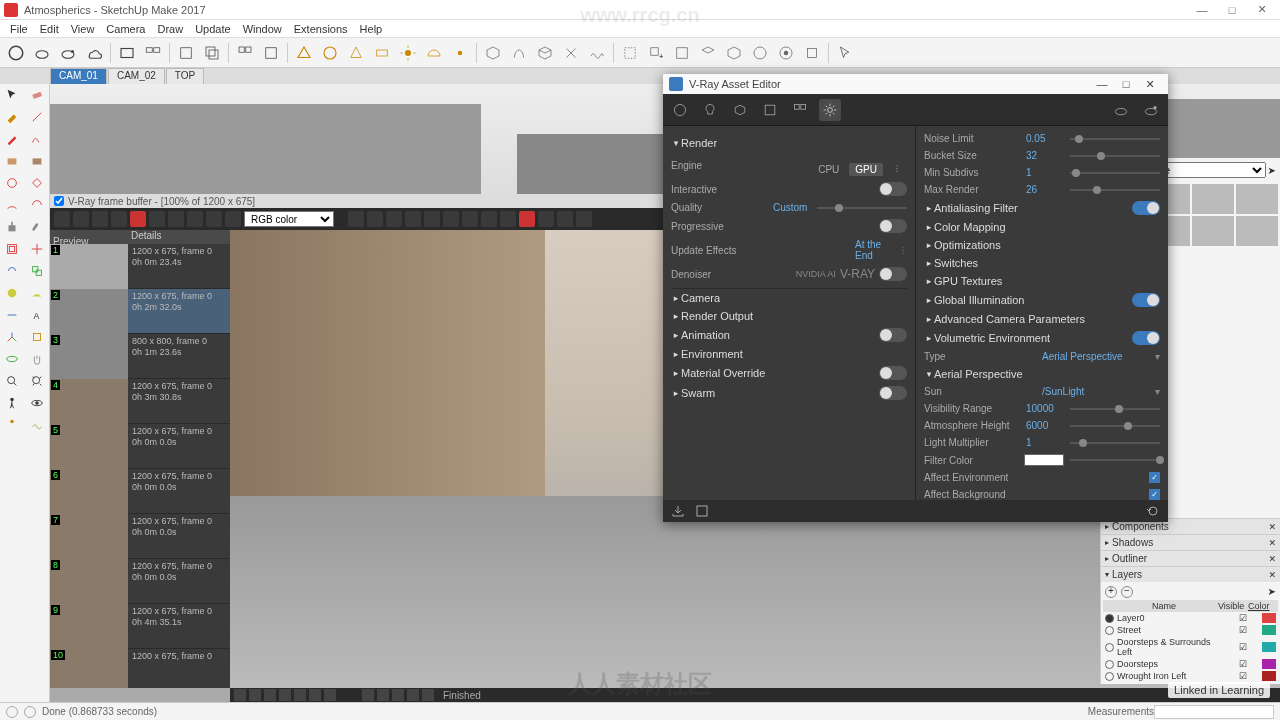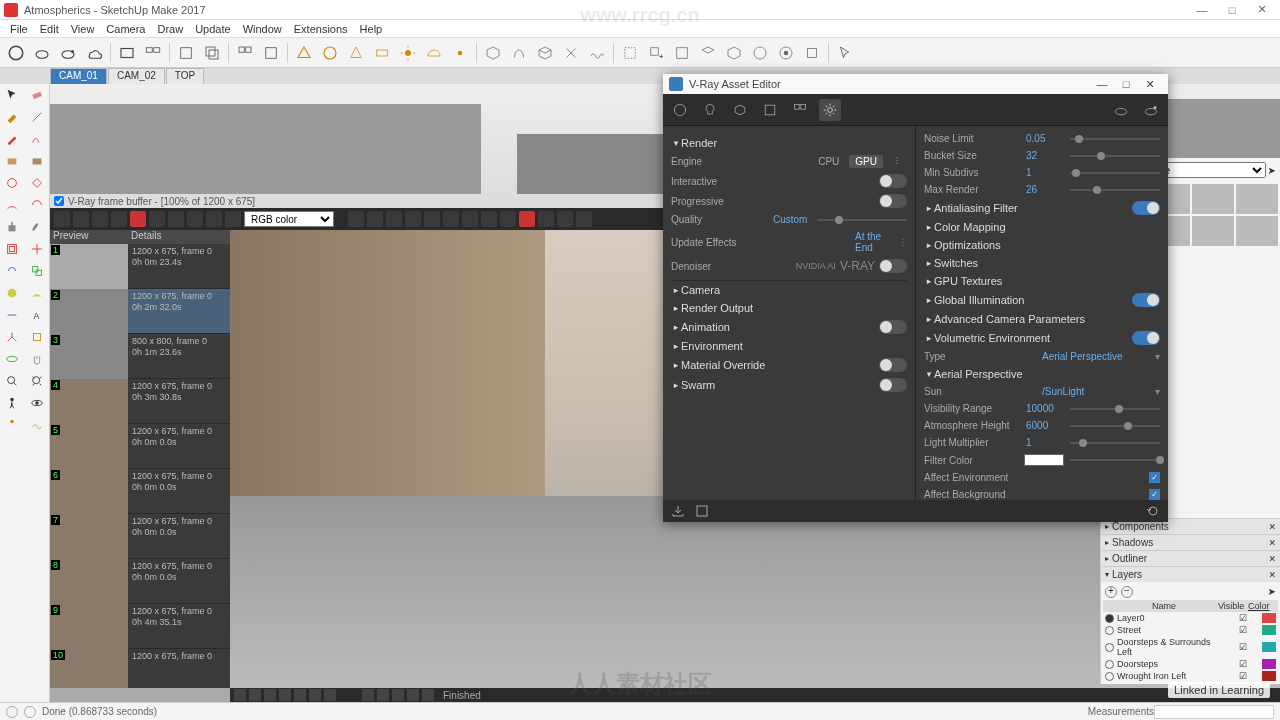--- a/index.html
+++ b/index.html
@@ -48,21 +48,21 @@
 
 
 .vfb-bar { position: absolute; top: 124px; left: 0; right: 0; height: 22px; background: #2a2a2a; display: flex; align-items: center; padding: 0 4px; gap: 3px; }
 .vfb-btn { width: 16px; height: 16px; border-radius:2px; }
 .vfb-btn.c1{background:#3a3a3a;} .vfb-btn.red{background:#c33;}
 .vfb-sel { width:90px; height:16px; background:#fff; font-size:10px; padding:0 2px;}
 
 
 .history-panel { position: absolute; top: 146px; left: 0; width: 180px; bottom: 14px; background: #3a3a3a; display:flex; flex-direction:column; }
 .hist-header { display:flex; height:14px; background:#4a4a4a; color:#ccc; font-size:10px;}
-.hist-header span:first-child { width:78px; padding:0 3px;} .hist-header span:last-child{flex:1; padding:0 3px;}
+.hist-header span:first-child { width:78px; padding:6px 3px;} .hist-header span:last-child{flex:1; padding:0 3px;}
 .hist-list { flex:1; overflow:hidden;}
 .hist-item { display:flex; height:45px; border-bottom:1px solid #2a2a2a;}
 .hist-thumb { width:78px; height:45px; background:#8a7a6a; position:relative;}
 .hist-thumb .n { position:absolute; top:1px; left:1px; color:#5f5; font-size:9px; background:#000; padding:0 2px;}
 .hist-thumb.gray{background:#aaa;} .hist-thumb.bw{background:#888;}
 .hist-info { flex:1; padding:2px 4px; color:#bbb; font-size:9px; line-height:11px;}
 .hist-item.sel { background:#4a617a;}
 
 
 .render-vp { position:absolute; top:146px; left:180px; right:0; bottom:14px; background: linear-gradient(#d9ccc0 0%, #c9bdb0 40%, #b5b0a8 65%, #a8a49c 100%); overflow:hidden;}
@@ -97,21 +97,21 @@
 .ae-row .slider { width:90px; height:2px; background:#555; position:relative;}
 .ae-row .slider .dot{position:absolute; width:8px; height:8px; background:#888; border-radius:50%; top:-3px; left:20%;}
 .ae-toggle { width:28px; height:14px; background:#555; border-radius:7px; position:relative;}
 .ae-toggle .knob{position:absolute; width:12px;height:12px; background:#ddd; border-radius:50%; top:1px; left:1px;}
 .ae-toggle.on{background:#3a7abd;} .ae-toggle.on .knob{left:15px;}
 .ae-check { width:11px; height:11px; background:#3a7abd; display:flex; align-items:center; justify-content:center; color:#fff; font-size:8px;}
 .ae-colorswatch{width:40px;height:12px;background:#fff;border:1px solid #666;}
 .ae-select { color:#6ab0e8; font-size:10px; flex:1; text-align:left; position:relative;}
 .ae-select::after{content:'▾'; position:absolute; right:0; color:#888;}
 .cpu-gpu { display:flex; gap:4px; font-size:10px;}
-.cpu-gpu span{padding:1px 6px; color:#aaa;}
+.cpu-gpu span{padding:1px 6px; color:#aaa;margin-top:8px;}
 .cpu-gpu span.active{background:#555; color:#fff; border-radius:2px;}
 
 .ae-footer { height:22px; background:#2d2d2d; display:flex; align-items:center; padding:0 8px; gap:10px;}
 .ae-footer .fb{width:14px;height:14px;}
 
 
 .right-panels { position:absolute; top:74px; right:0; width:180px; bottom:18px; background:#f4f4f4; border-left:1px solid #ccc; display:flex; flex-direction:column; font-size:10px;}
 .rp-spacer{flex:1;}
 .rp-section { border-top:1px solid #ccc;}
 .rp-head { background:#e4e4e4; padding:2px 4px; display:flex; align-items:center;}
@@ -855,30 +855,30 @@
             <span style="font-size:8px">⋮</span>
           </div>
         </div>
         <div class="ae-row">
             <span class="lbl">Interactive</span>
             <div class="ae-toggle">
               <div class="knob"></div>
             </div>
           </div>
         <div class="ae-row">
-            <span class="lbl">Progressive</span>
-            <div class="ae-toggle">
-              <div class="knob"></div>
-            </div>
-          </div>
-        <div class="ae-row">
             <span class="lbl">Quality</span>
             <span class="val">Custom</span>
             <div class="slider">
               <div class="dot"></div>
+            </div>
+          </div>
+        <div class="ae-row">
+            <span class="lbl">Progressive</span>
+            <div class="ae-toggle">
+              <div class="knob"></div>
             </div>
           </div>
         <div class="ae-row">
             <span class="lbl">Update Effects</span>
             <span class="val">At the End</span>
             <span style="font-size:8px;color:#888">⋮</span>
           </div>
         <div class="ae-row">
             <span class="lbl">Denoiser</span>
             <span style="font-size:9px;color:#888">NVIDIA AI</span>

